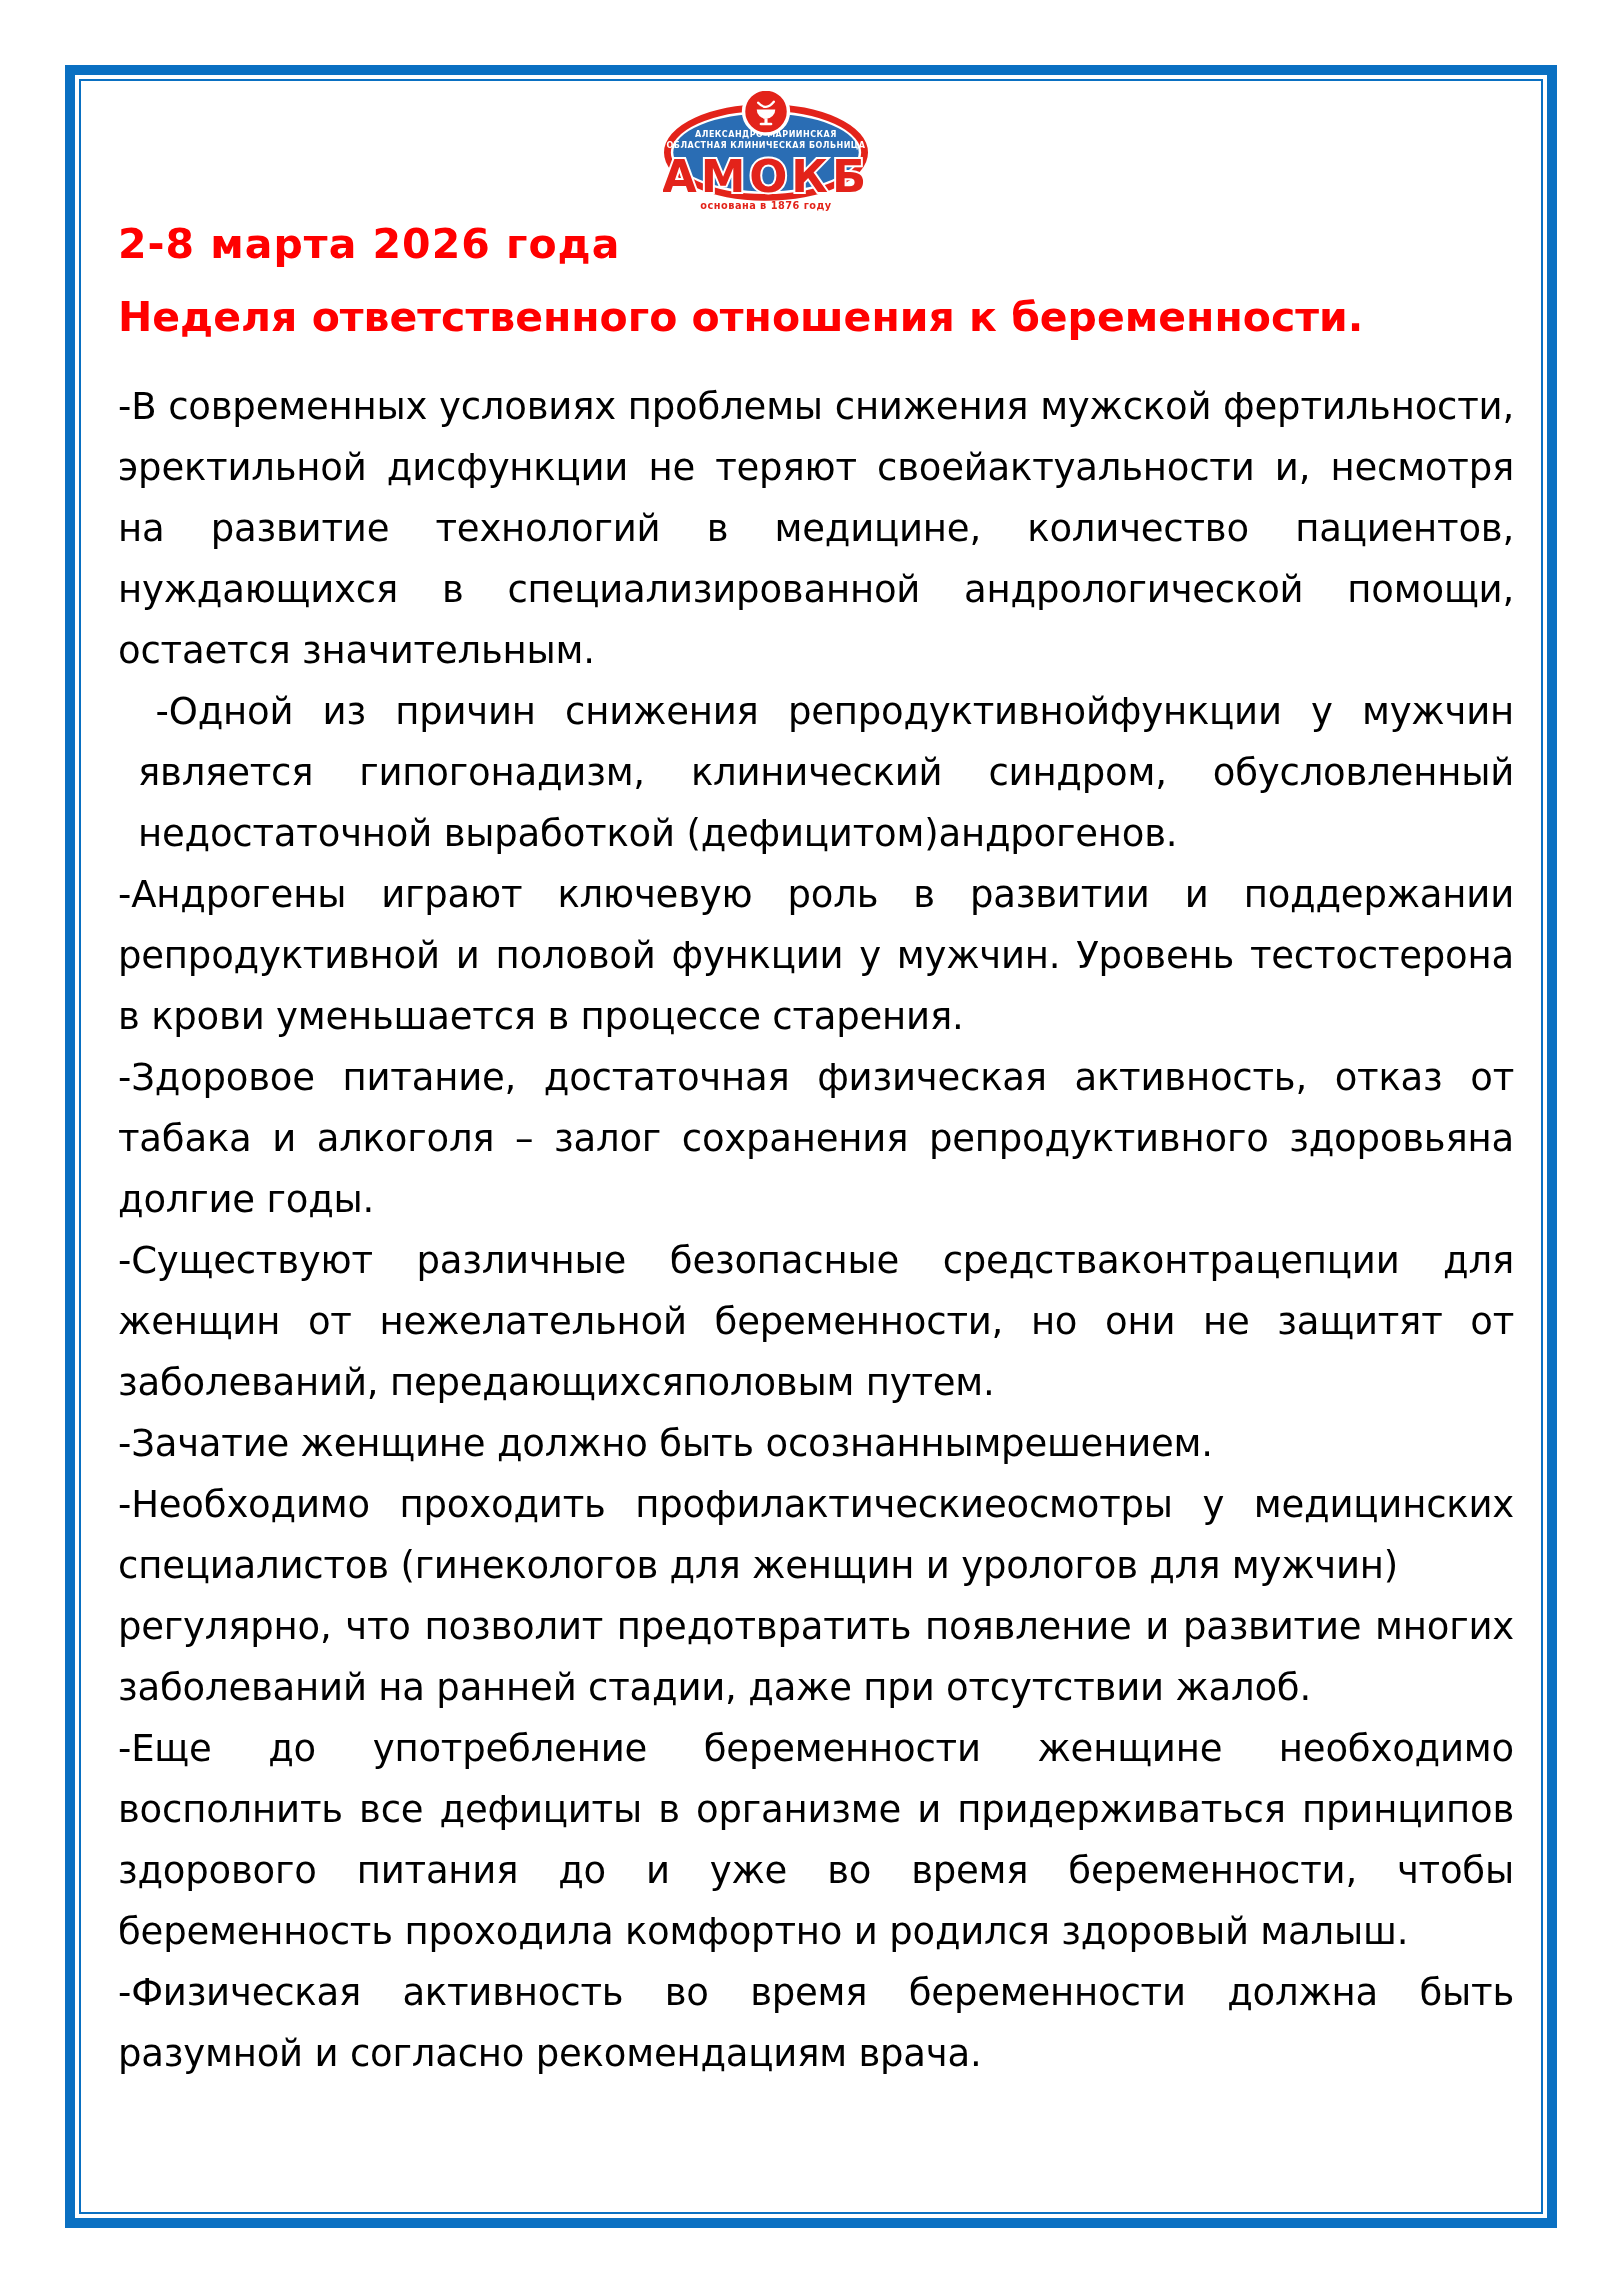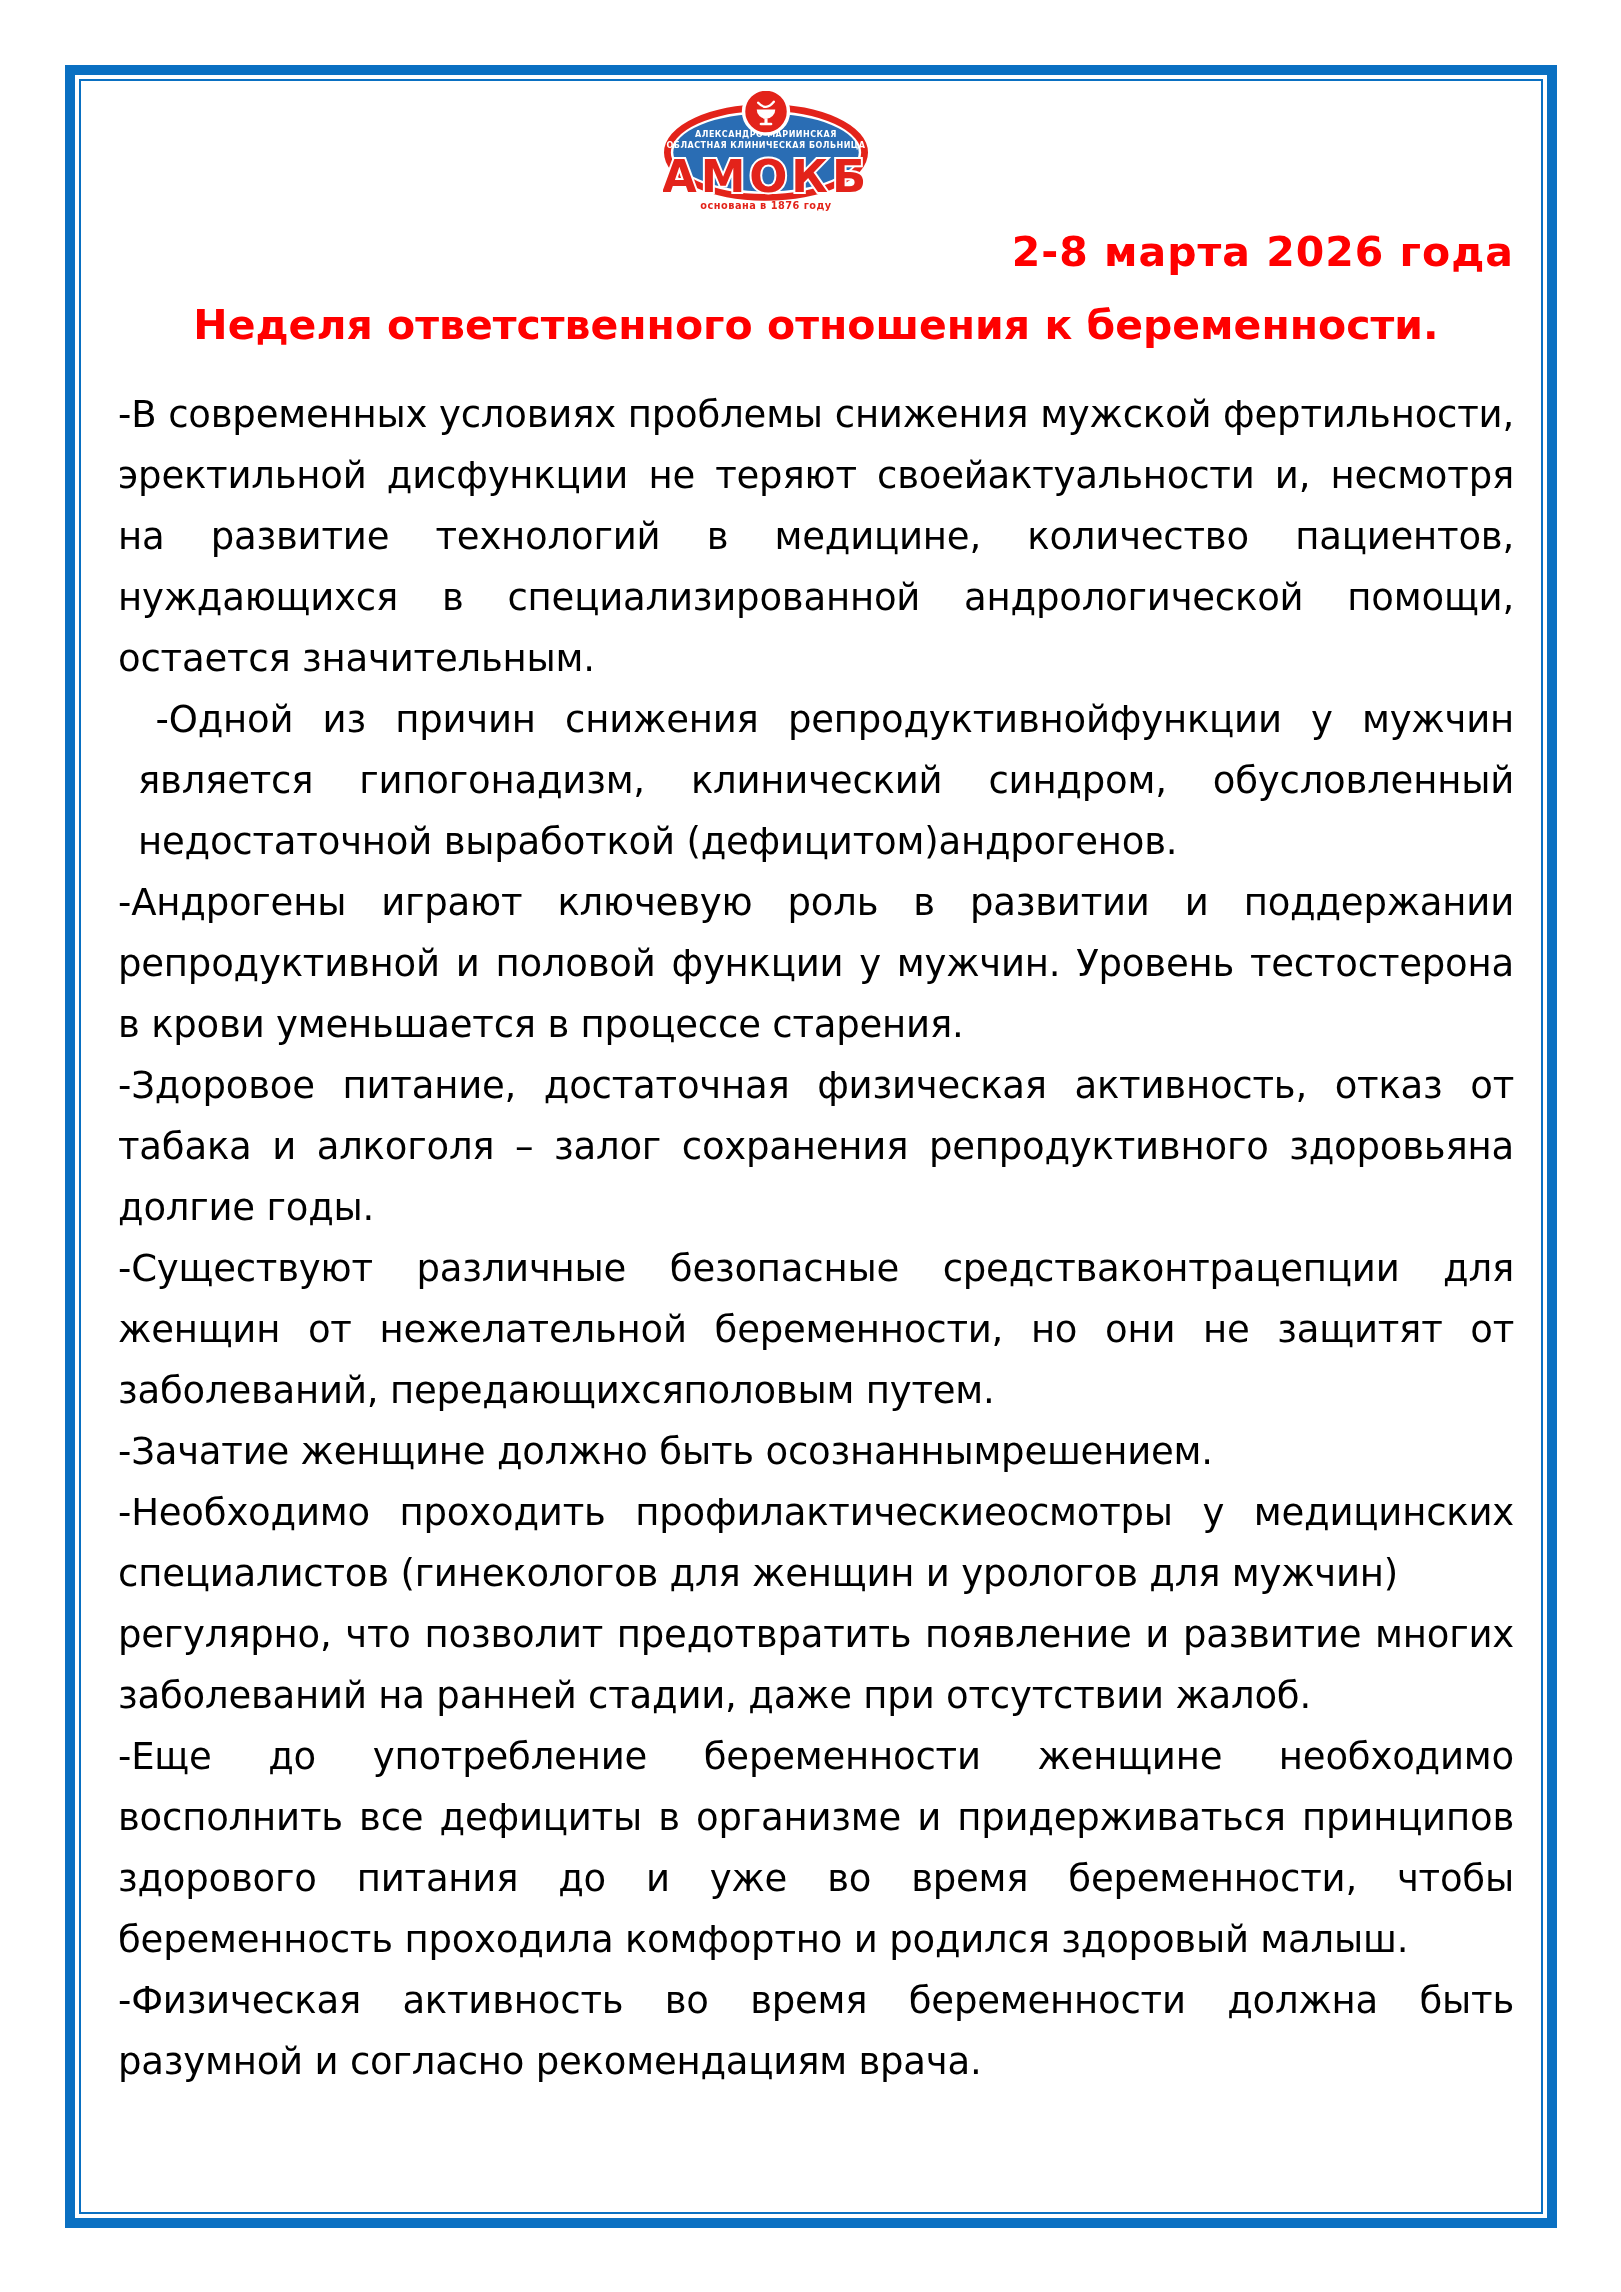--- a/index.html
+++ b/index.html
@@ -21,26 +21,26 @@
   }
   .content {
     position:absolute; left:118px; right:107px; top:0;
   }
   .logo-row {
     margin-top:91px; height:127px;
     display:flex; justify-content:center;
     position:relative; left:-50px;
   }
   .heading-date {
-    margin:11px 0 0; text-align:right;
+    margin:3px 0 0; text-align:left;
     font-size:41px; line-height:47px; font-weight:bold;
     color:#ff0000; letter-spacing:1px;
   }
   .heading-title {
-    margin:25.5px 0 0; text-align:center;
+    margin:25.5px 0 0; text-align:left;
     font-size:41px; line-height:47px; font-weight:bold;
     color:#ff0000;
   }
   .body-text { margin-top:35px; }
   .body-text p {
     margin:0; padding:0;
     font-size:37px; line-height:61px;
     color:#000000;
     text-align:justify;
     letter-spacing:-0.2px;

